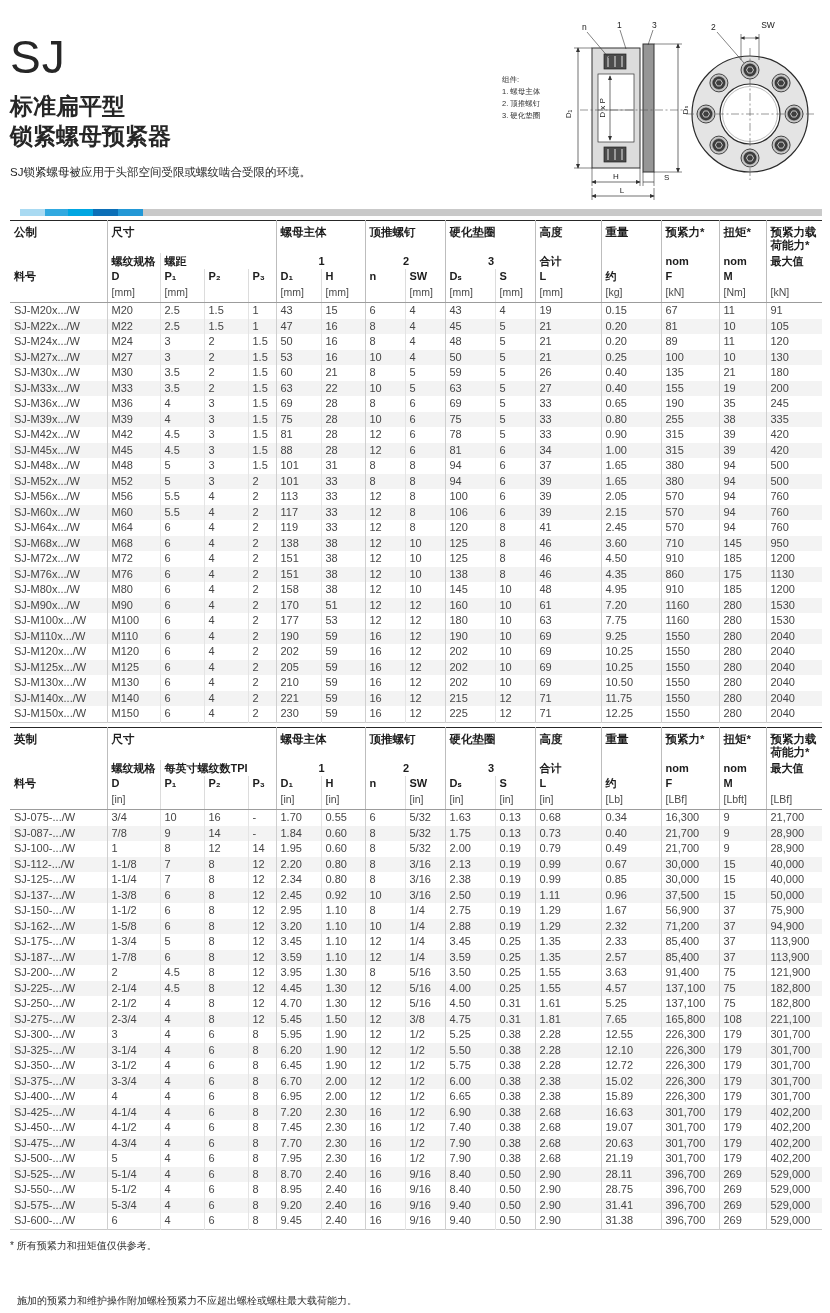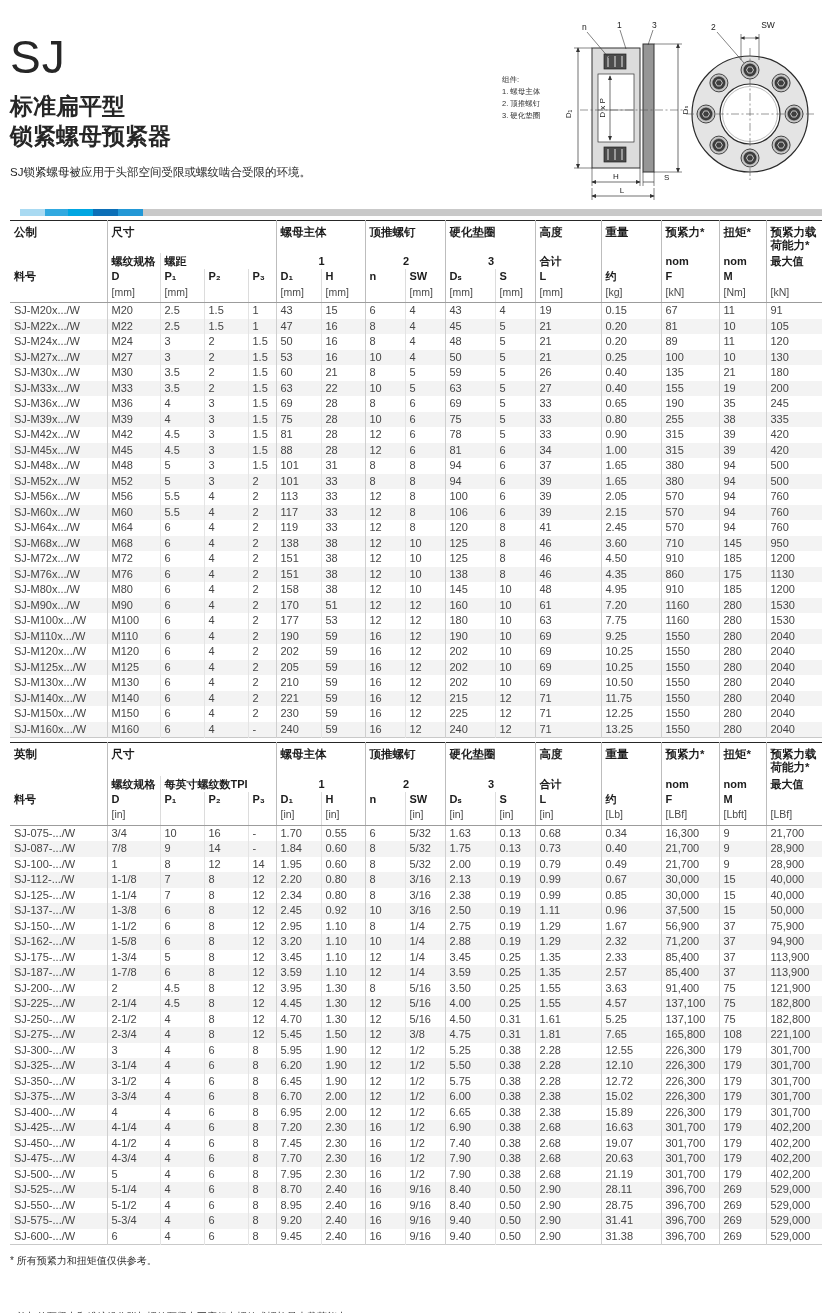--- a/index.html
+++ b/index.html
@@ -714,38 +714,20 @@
             <td class="gb">16</td>
             <td class="sb">12</td>
             <td class="gb">225</td>
             <td class="sb">12</td>
             <td class="gb">71</td>
             <td class="gb">12.25</td>
             <td class="gb">1550</td>
             <td class="gb">280</td>
             <td class="gb">2040</td>
           </tr>
-          <tr>
-            <td>SJ-M160x.../W</td>
-            <td class="gb">M160</td>
-            <td class="sb">6</td>
-            <td class="sb">4</td>
-            <td class="sb">-</td>
-            <td class="gb">240</td>
-            <td class="sb">59</td>
-            <td class="gb">16</td>
-            <td class="sb">12</td>
-            <td class="gb">240</td>
-            <td class="sb">12</td>
-            <td class="gb">71</td>
-            <td class="gb">13.25</td>
-            <td class="gb">1550</td>
-            <td class="gb">280</td>
-            <td class="gb">2040</td>
-          </tr>
         </tbody>
     </table>
 
     <table class="spec tbl-gap" id="imperial-table">
         <colgroup>
           <col style="width: 97px;">
           <col style="width: 53px;">
           <col style="width: 44px;">
           <col style="width: 44px;">
           <col style="width: 28px;">

